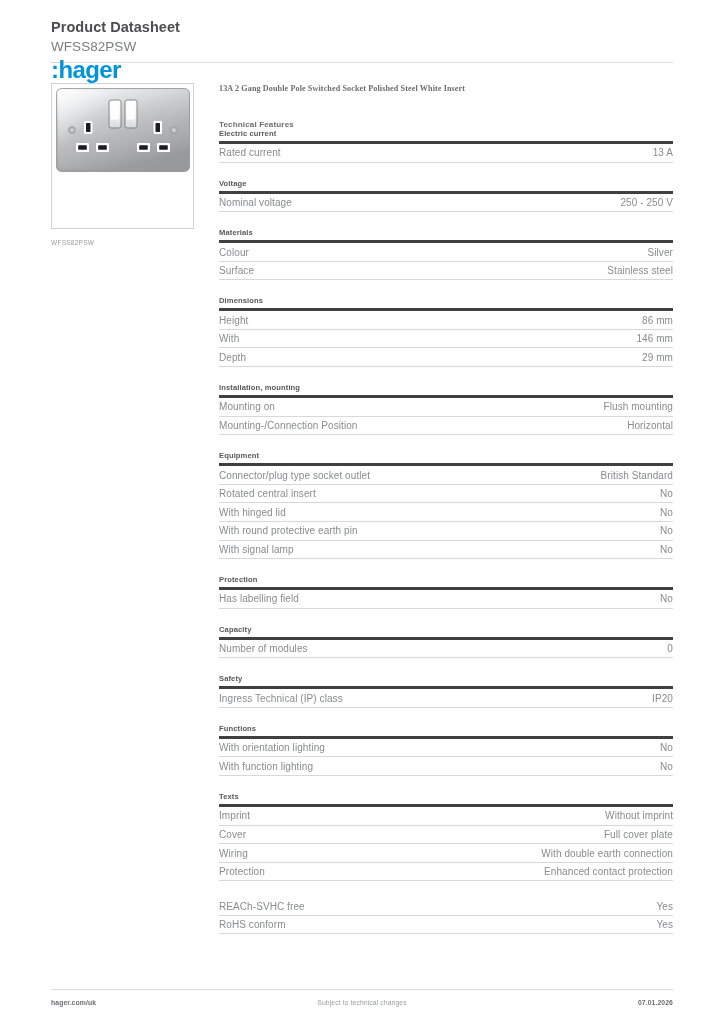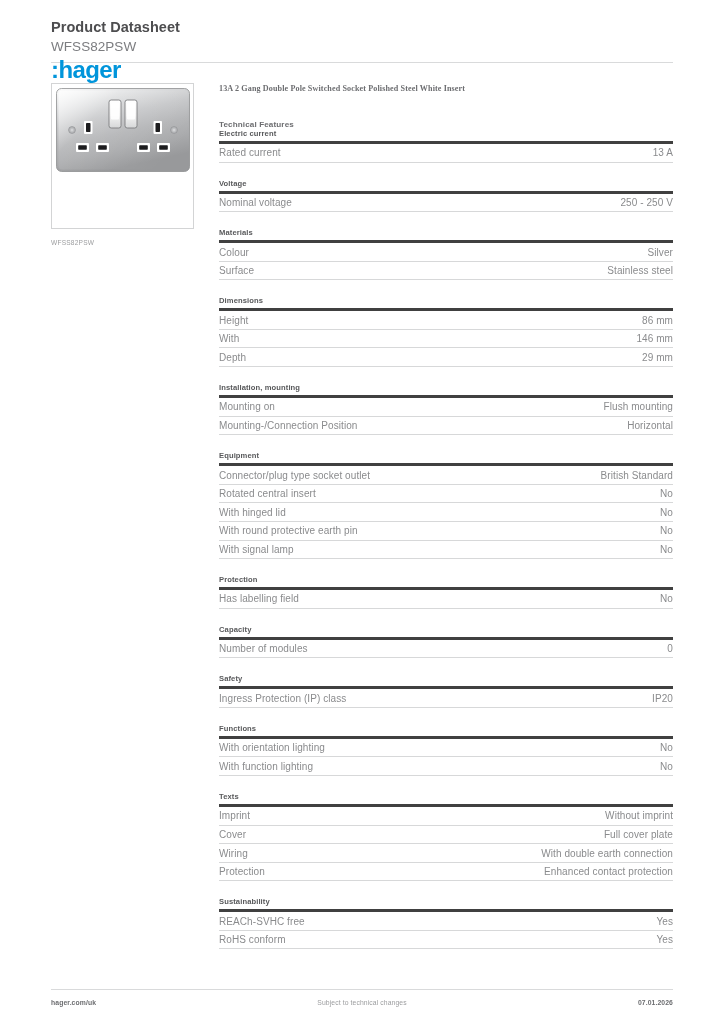--- a/index.html
+++ b/index.html
@@ -367,21 +367,21 @@
           <div class="spec-section">
             <div class="section-title">Capacity</div>
             <div class="spec-row">
               <div class="spec-label">Number of modules</div>
               <div class="spec-value">0</div>
             </div>
           </div>
           <div class="spec-section">
             <div class="section-title">Safety</div>
             <div class="spec-row">
-              <div class="spec-label">Ingress Protection (IP) class</div>
+              <div class="spec-label">Ingress Technical (IP) class</div>
               <div class="spec-value">IP20</div>
             </div>
           </div>
           <div class="spec-section">
             <div class="section-title">Functions</div>
             <div class="spec-row">
               <div class="spec-label">With orientation lighting</div>
               <div class="spec-value">No</div>
             </div>
             <div class="spec-row">
@@ -402,21 +402,20 @@
             <div class="spec-row">
               <div class="spec-label">Wiring</div>
               <div class="spec-value">With double earth connection</div>
             </div>
             <div class="spec-row">
               <div class="spec-label">Protection</div>
               <div class="spec-value">Enhanced contact protection</div>
             </div>
           </div>
           <div class="spec-section">
-            <div class="section-title">Sustainability</div>
             <div class="spec-row">
               <div class="spec-label">REACh-SVHC free</div>
               <div class="spec-value">Yes</div>
             </div>
             <div class="spec-row">
               <div class="spec-label">RoHS conform</div>
               <div class="spec-value">Yes</div>
             </div>
           </div>
         </div>

